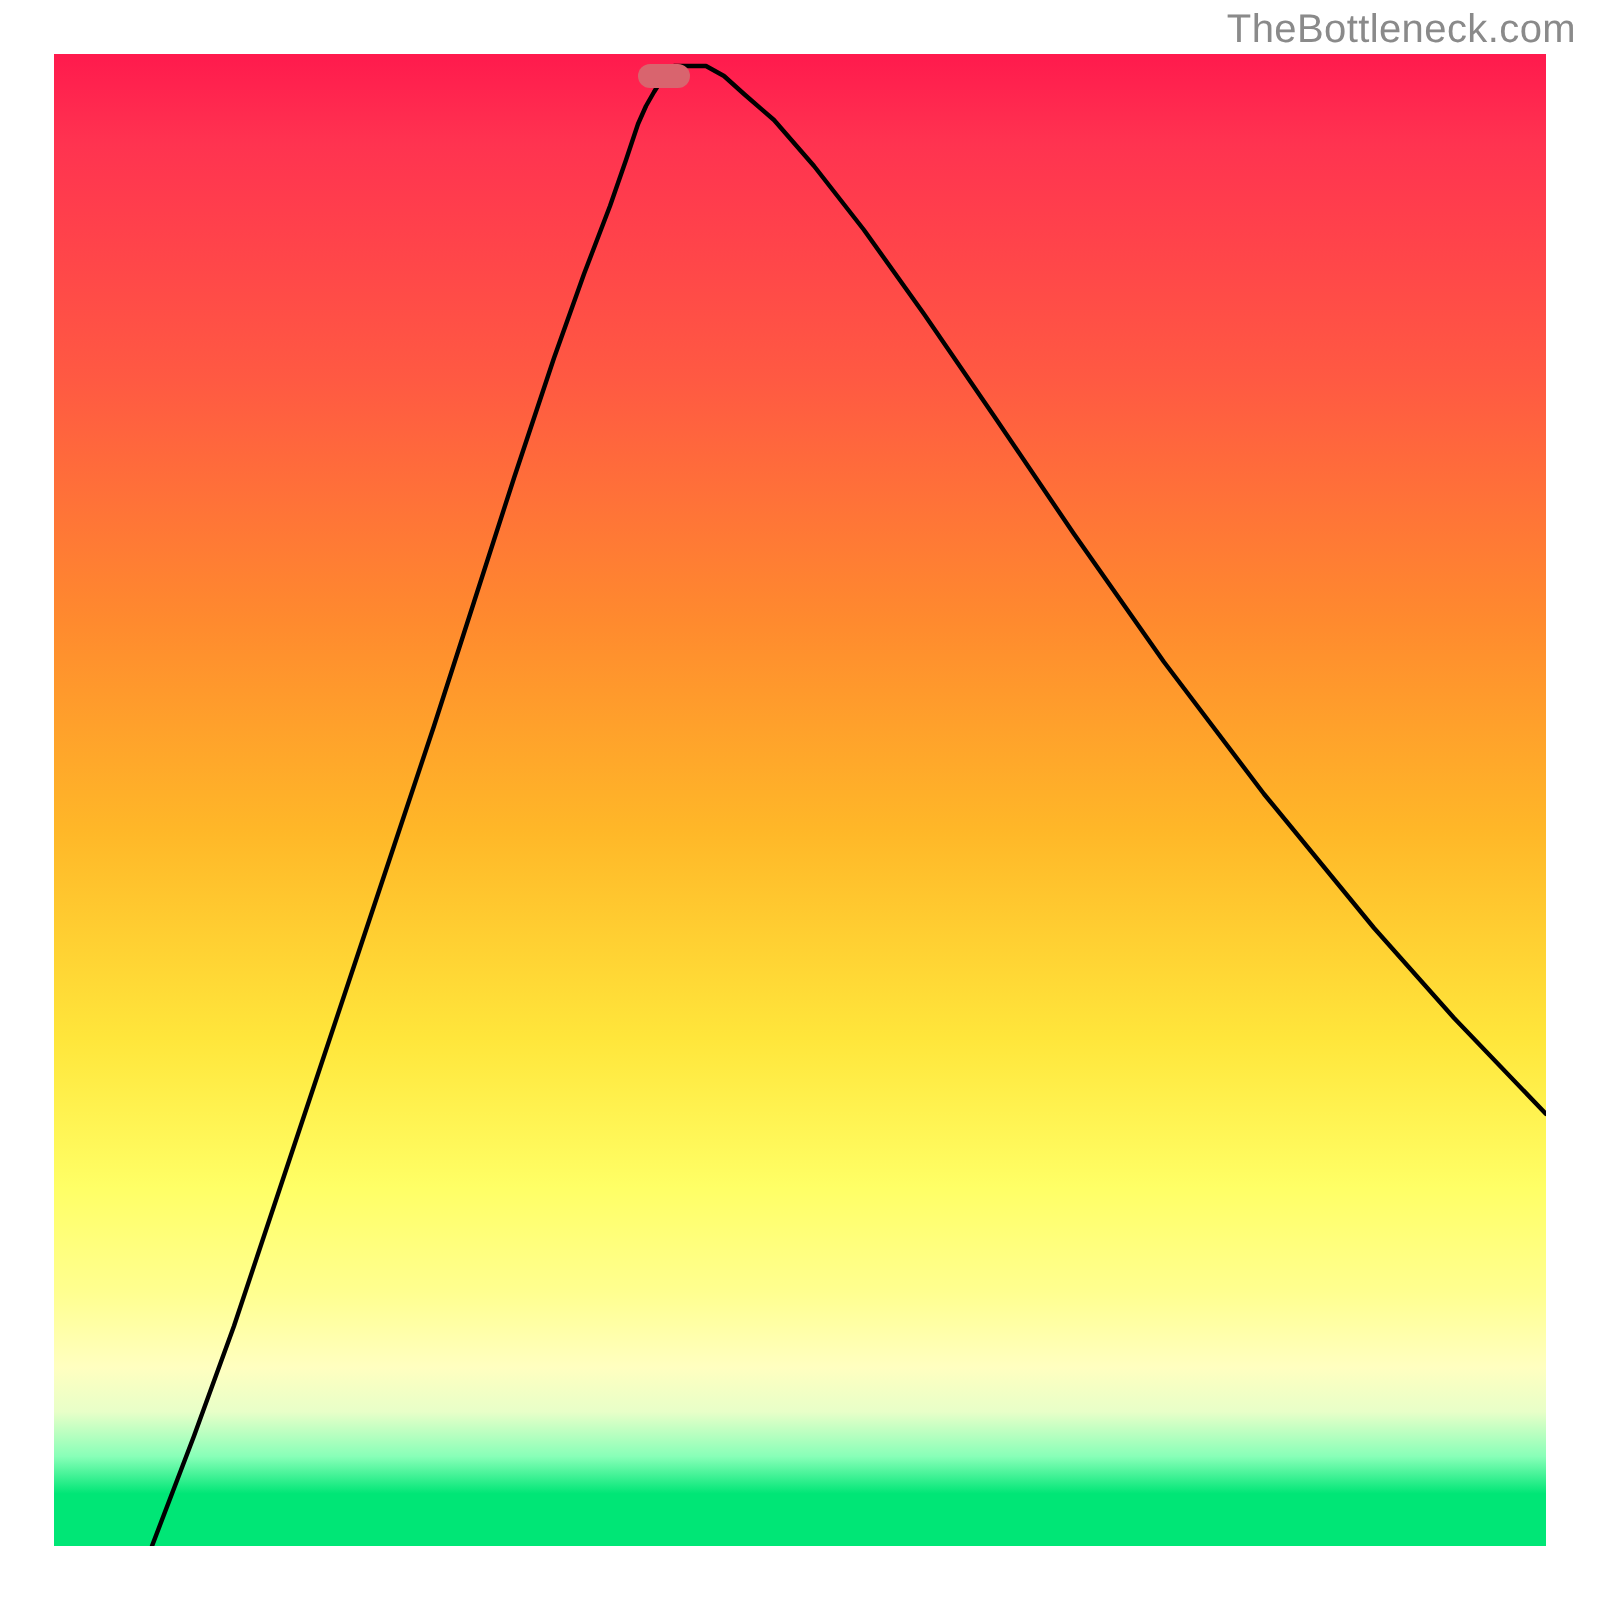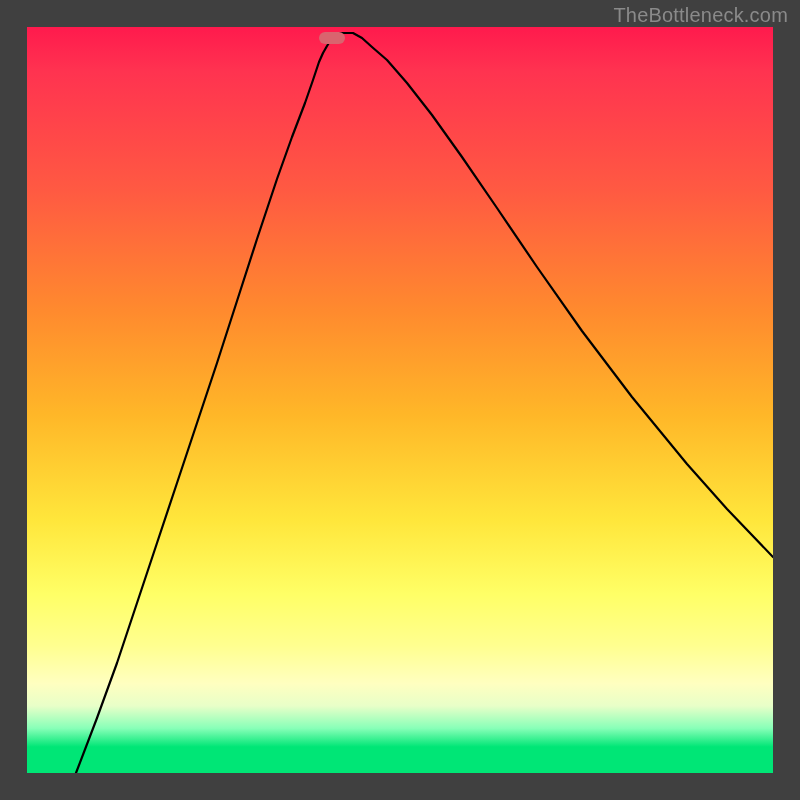--- a/index.html
+++ b/index.html
@@ -9,21 +9,21 @@
     height: 800px;
     background: #000;
     overflow: hidden;
   }
   .frame {
     position: absolute;
     left: 0;
     top: 0;
     width: 800px;
     height: 800px;
-    background: #404040;
+    background: #ffffff;
   }
   .plot-area {
     position: absolute;
     left: 27px;
     top: 27px;
     width: 746px;
     height: 746px;
     overflow: hidden;
   }
   .gradient {

